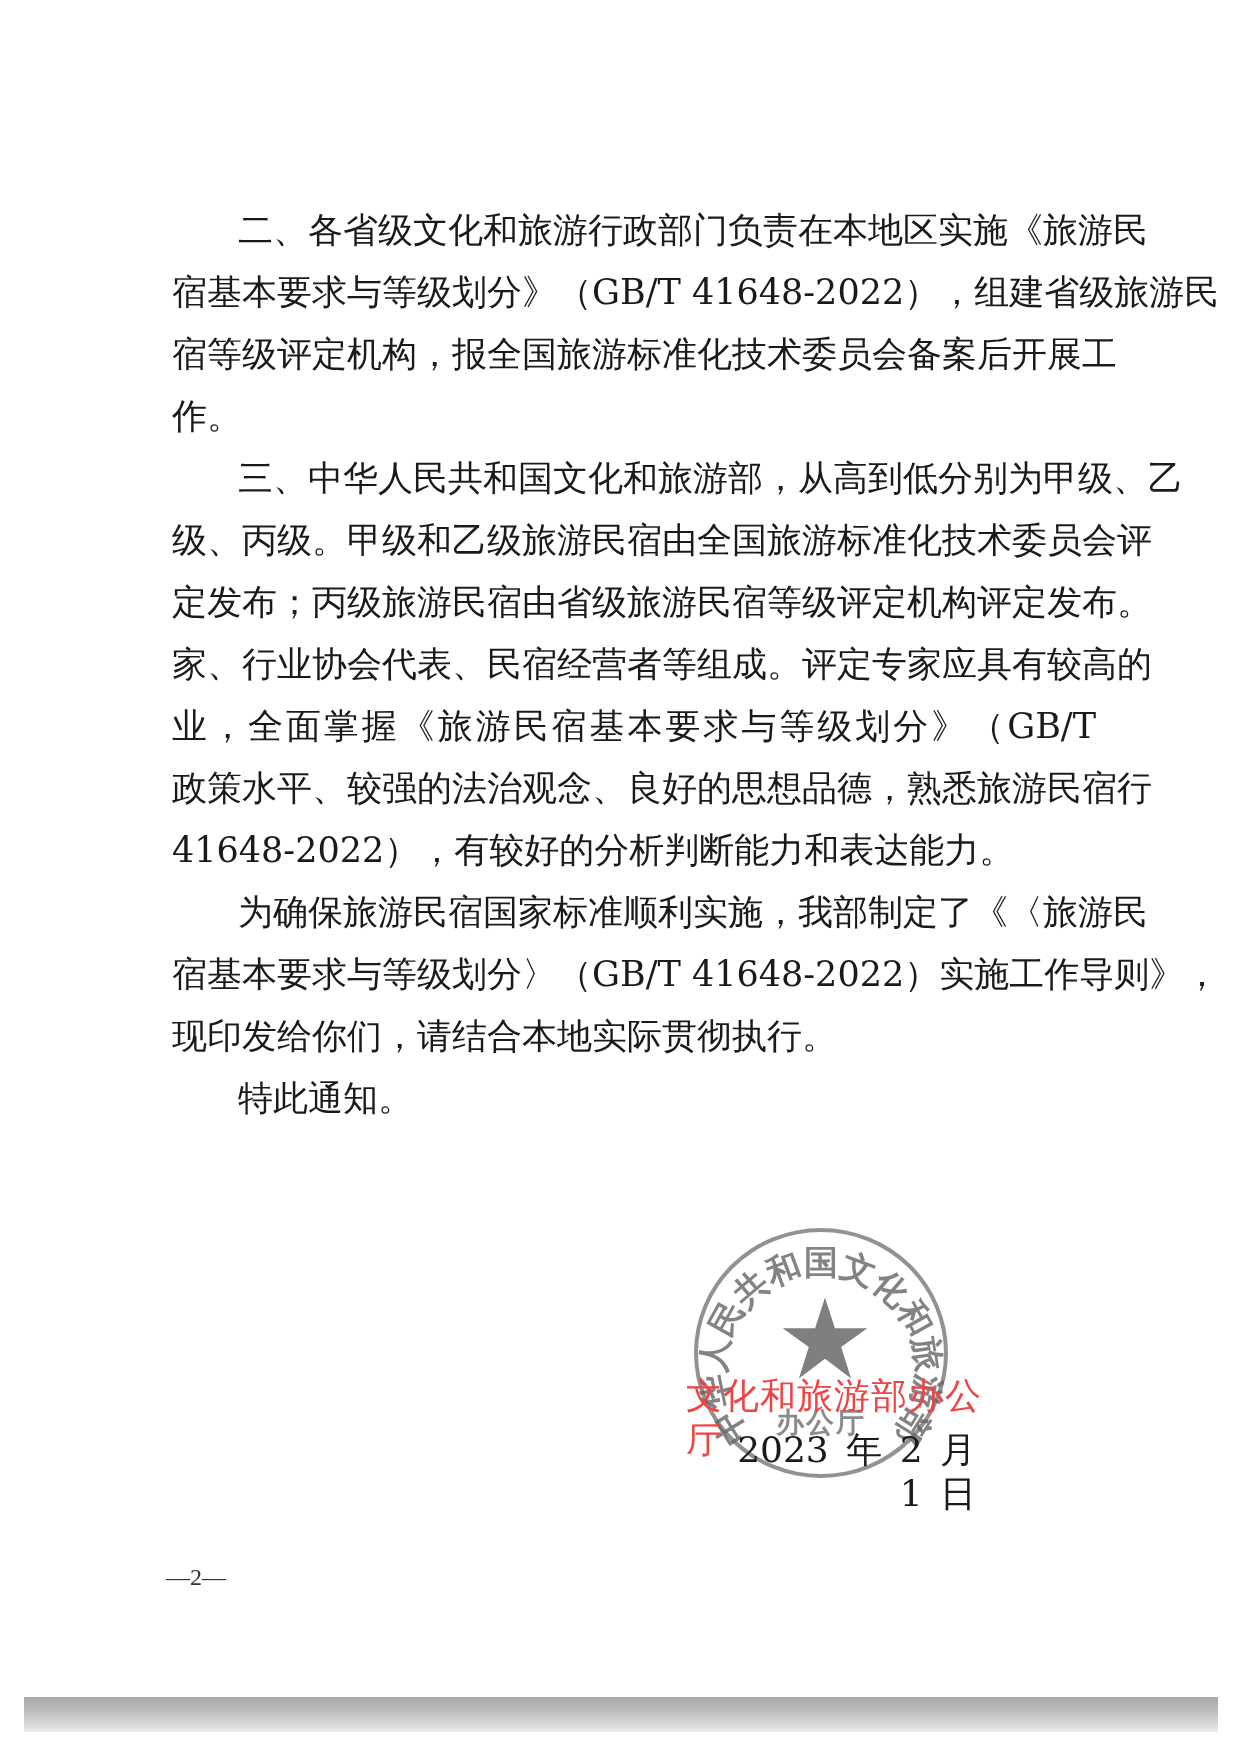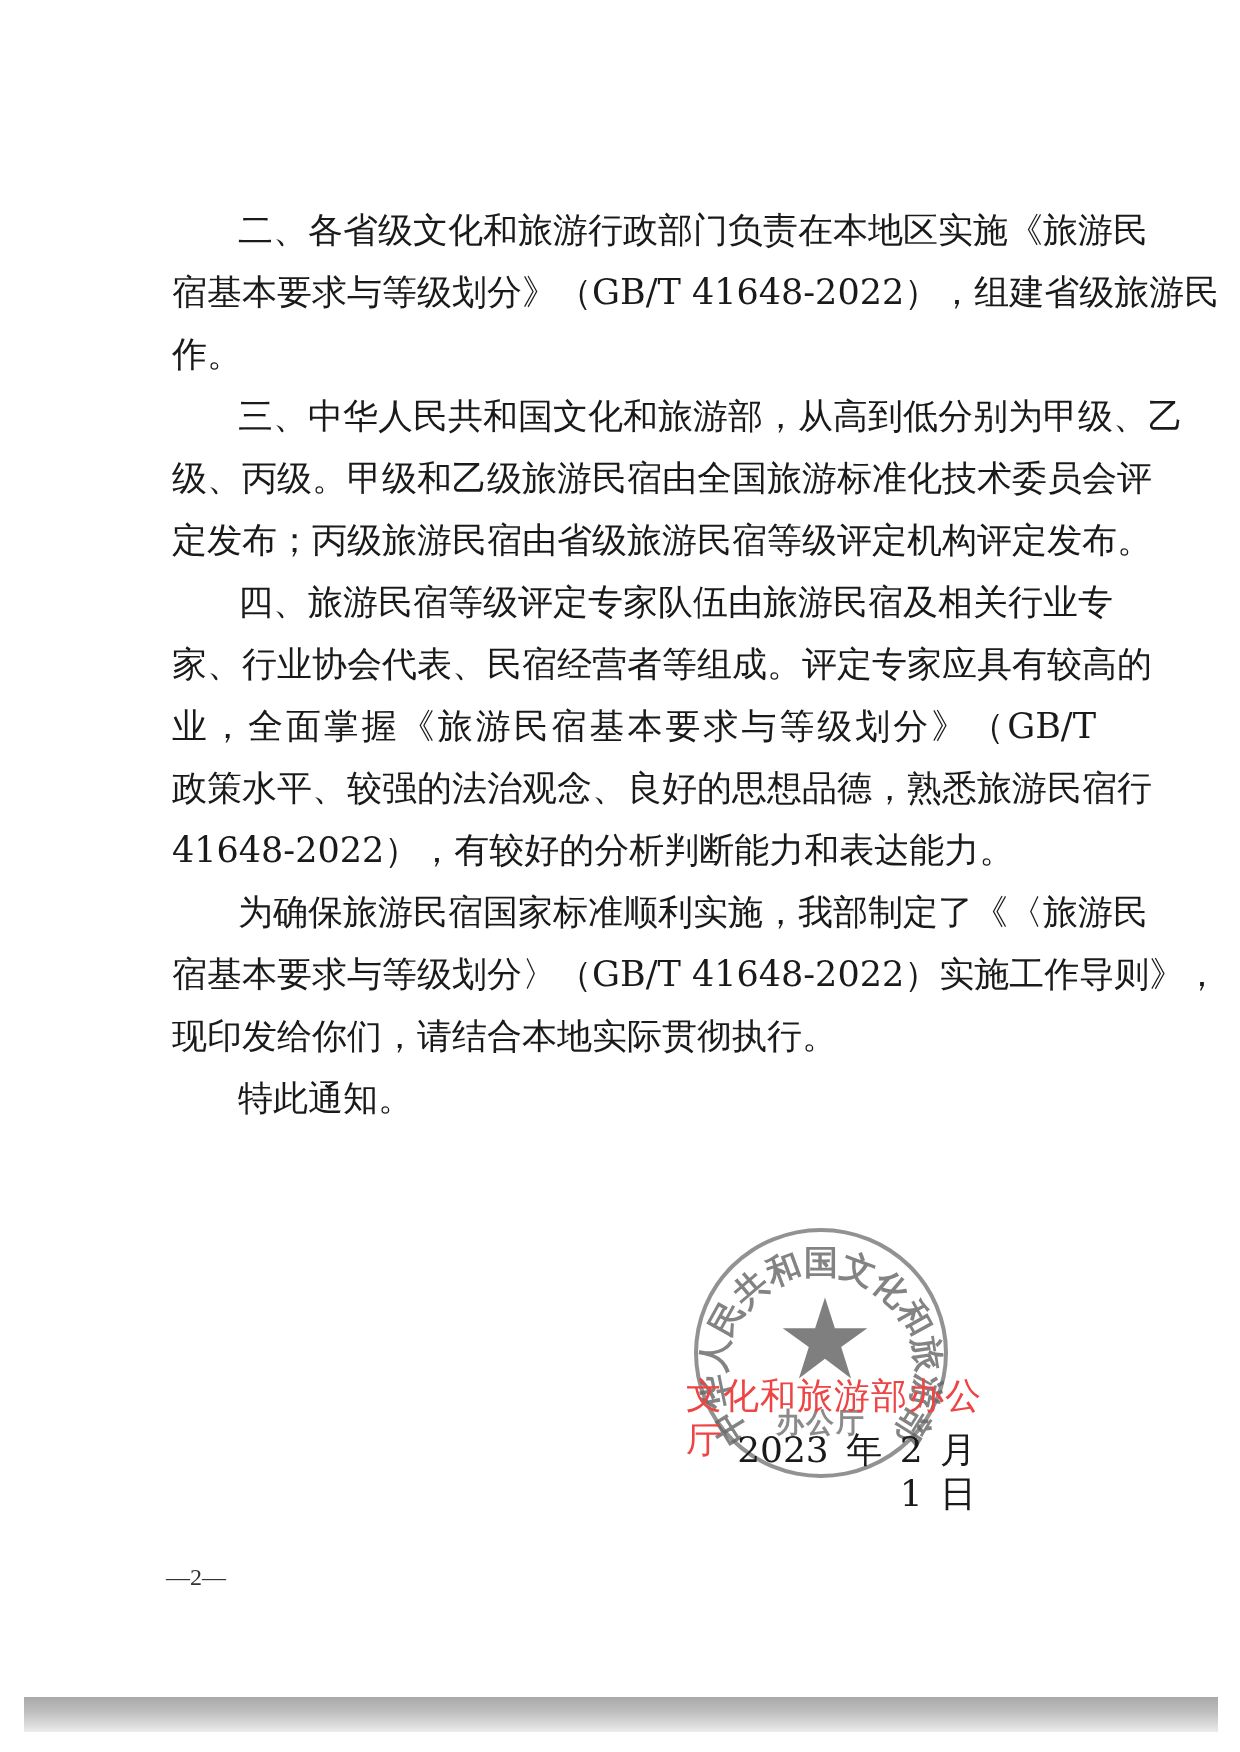--- a/index.html
+++ b/index.html
@@ -125,27 +125,27 @@
   </style>
 </head>
 <body>
 
 <div class="page">
 
   <div class="body-text">
 
     <div class="line indent">二、各省级文化和旅游行政部门负责在本地区实施《旅游民</div>
     <div class="line">宿基本要求与等级划分》（GB/T 41648-2022），组建省级旅游民</div>
+    <div class="line">宿等级评定机构，报全国旅游标准化技术委员会备案后开展工</div>
     <div class="line last">作。</div>
 
     <div class="line indent">三、中华人民共和国文化和旅游部，从高到低分别为甲级、乙</div>
     <div class="line">级、丙级。甲级和乙级旅游民宿由全国旅游标准化技术委员会评</div>
     <div class="line">定发布；丙级旅游民宿由省级旅游民宿等级评定机构评定发布。</div>
 
-    <div class="line indent">四、旅游民宿等级评定专家队伍由旅游民宿及相关行业专</div>
     <div class="line">家、行业协会代表、民宿经营者等组成。评定专家应具有较高的</div>
     <div class="line">业，全面掌握《旅游民宿基本要求与等级划分》（GB/T</div>
     <div class="line">政策水平、较强的法治观念、良好的思想品德，熟悉旅游民宿行</div>
     <div class="line last">41648-2022），有较好的分析判断能力和表达能力。</div>
 
     <div class="line indent">为确保旅游民宿国家标准顺利实施，我部制定了《〈旅游民</div>
     <div class="line">宿基本要求与等级划分〉（GB/T 41648-2022）实施工作导则》，</div>
     <div class="line last">现印发给你们，请结合本地实际贯彻执行。</div>
 
     <div class="line indent last">特此通知。</div>

